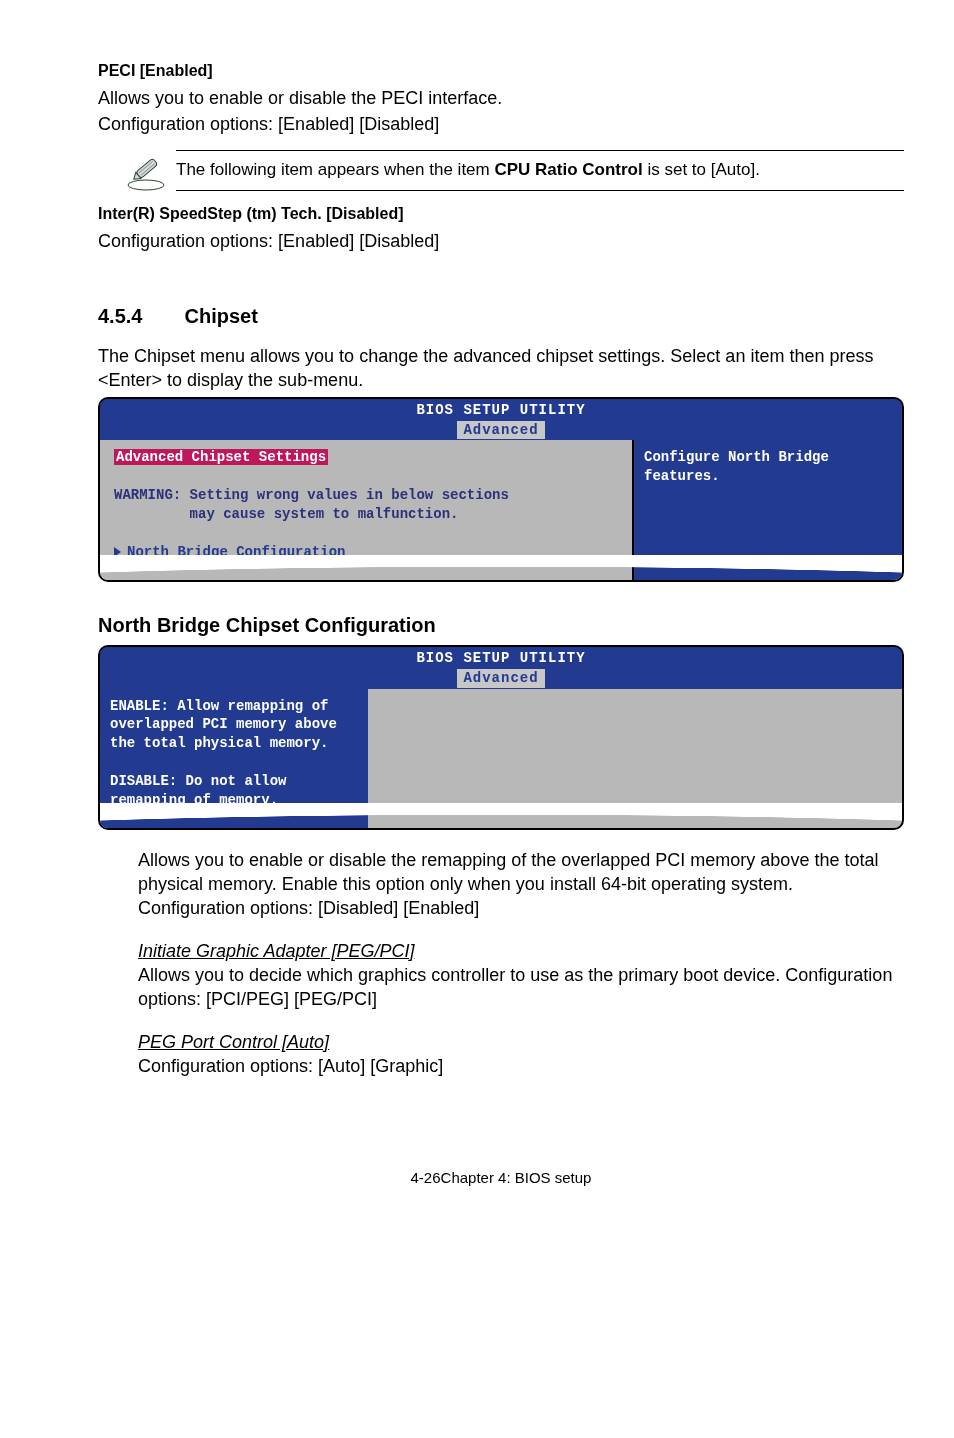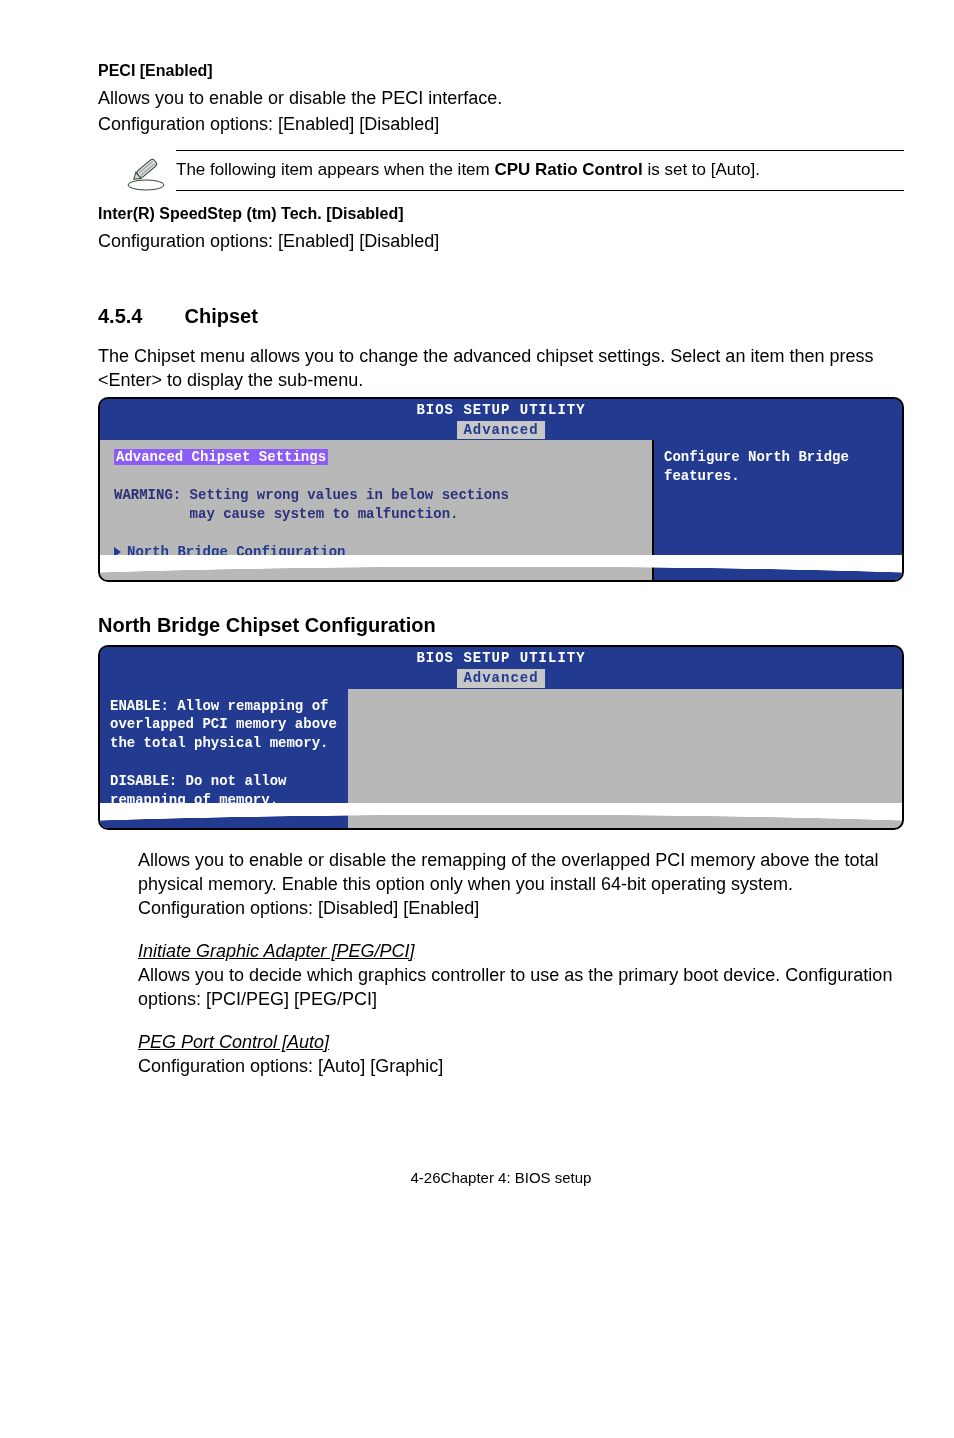--- a/index.html
+++ b/index.html
@@ -76,21 +76,21 @@
   .bios-left {
     flex: 1;
     background: #b8b8b8;
     color: #223a8f;
     padding: 8px 14px 18px 14px;
     border-right: 2px solid #000;
     min-height: 110px;
     white-space: pre;
   }
   .bios-right {
-    width: 248px;
+    width: 268px;
     background: #223a8f;
     color: #fff;
     padding: 8px 10px 18px 10px;
     white-space: pre-wrap;
   }
   .bios-left .cfg-title { color: #fff; background:transparent; }
   .bios-left .dark { color:#2b317b; }
   .bios-left .dark2 { color:#223a8f; }
   .bios-left .submenu::before{
     content:"";
@@ -156,21 +156,21 @@
   <span class="num">4.5.4</span><span>Chipset</span>
 </div>
 <div class="body-text">The Chipset menu allows you to change the advanced chipset settings. Select an item then press &lt;Enter&gt; to display the sub-menu.</div>
 
 <div class="bios-box">
   <div class="bios-titlebar">
     <div>BIOS SETUP UTILITY</div>
     <div><span class="bios-tab">Advanced</span></div>
   </div>
   <div class="bios-body">
-    <div class="bios-left"><span class="cfg-title" style="color:#fff;background:#8b5cf6;padding:0 2px;font-family:Liberation Mono, monospace;">Advanced Chipset Settings</span>
+    <div class="bios-left"><span class="cfg-title" style="color:#fff;background:#be185d;padding:0 2px;font-family:Liberation Mono, monospace;">Advanced Chipset Settings</span>
 
 <span class="dark">WARMING: Setting wrong values in below sections</span>
 <span class="dark">         may cause system to malfunction.</span>
 
 <span class="dark2 submenu">North Bridge Configuration</span></div>
     <div class="bios-right">Configure North Bridge features.</div>
   </div>
   <div class="bios-curve-mask"></div>
 </div>
 

